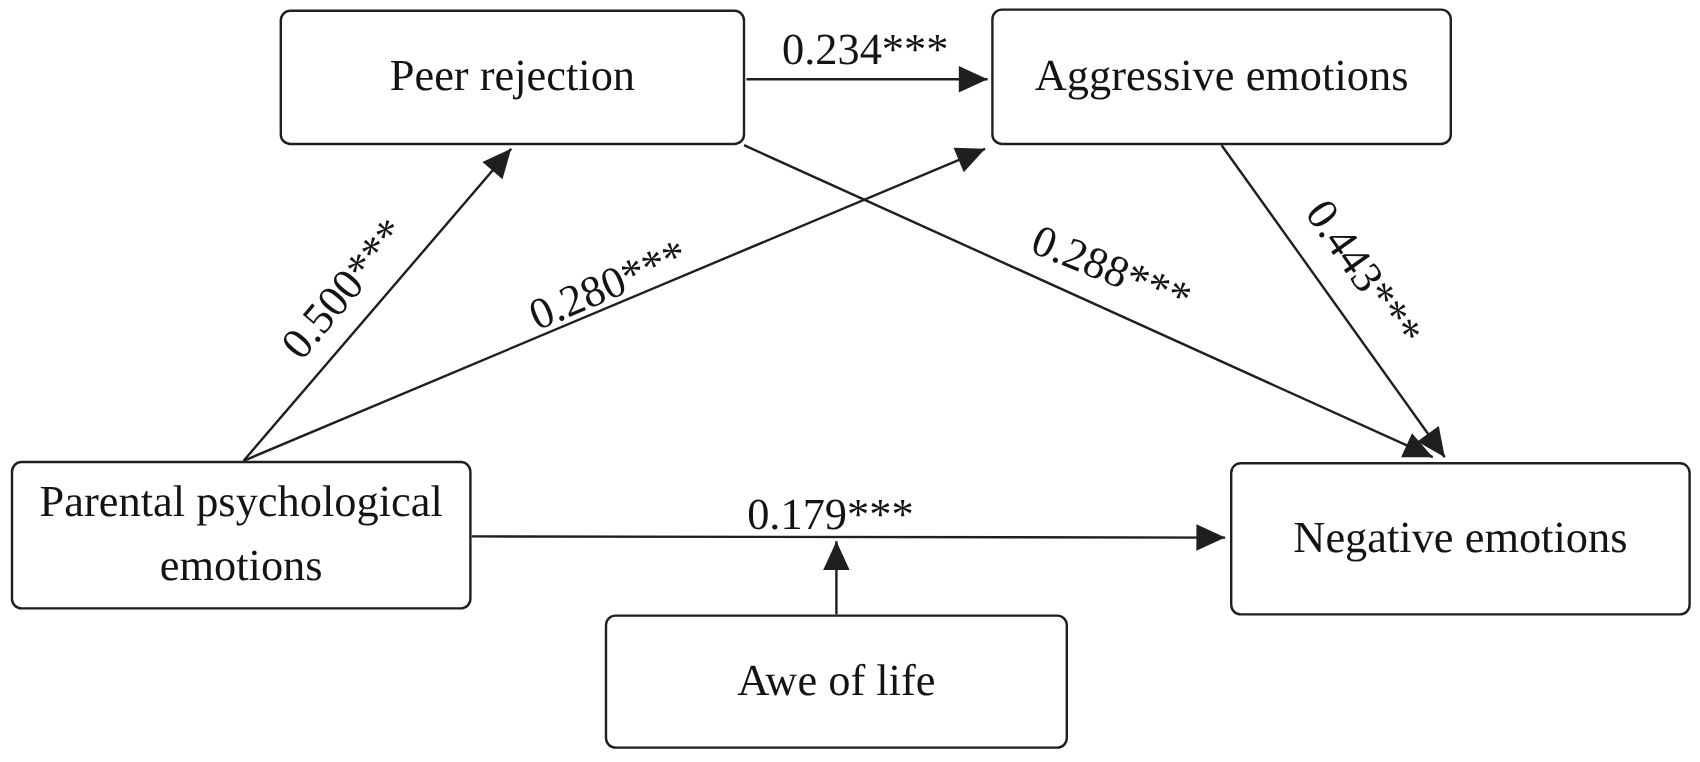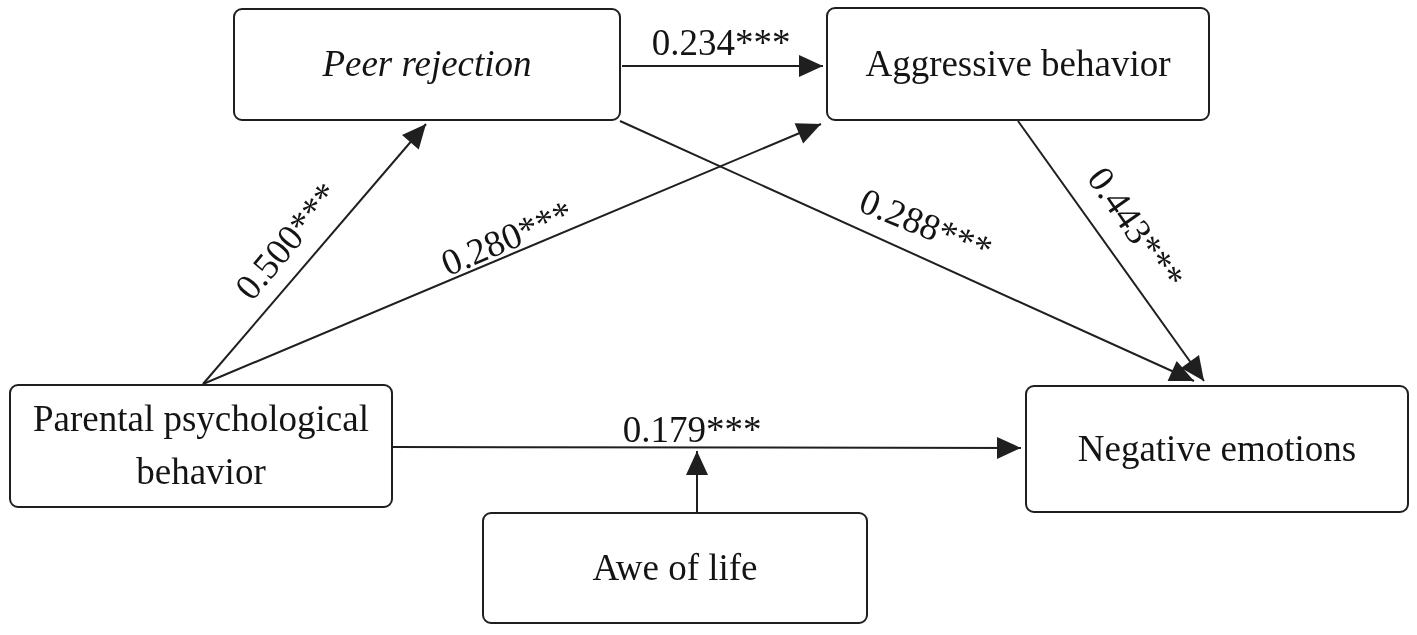--- a/index.html
+++ b/index.html
@@ -34,25 +34,25 @@
     border: 2px solid #1f1f1f;
     border-radius: 9px;
     display: flex;
     align-items: center;
     justify-content: center;
     text-align: center;
     font-size: 37px;
     line-height: 1.42;
     z-index: 2;
   }
-  .node-peer   { left: 233px;  top: 8px;   width: 388px; height: 113px; font-style: italic; }
+  .node-peer   { left: 233px;  top: 8px;   width: 388px; height: 113px; }
   .node-agg    { left: 826px;  top: 7px;   width: 384px; height: 114px; }
   .node-ppc    { left: 9px;    top: 384px; width: 384px; height: 124px; padding: 0 8px; }
   .node-neg    { left: 1025px; top: 385px; width: 384px; height: 128px; }
-  .node-awe    { left: 482px;  top: 512px; width: 386px; height: 112px; }
+  .node-awe    { left: 504px;  top: 512px; width: 386px; height: 112px; }
   .elabel {
     position: absolute;
     font-size: 37px;
     white-space: nowrap;
     transform: translate(-50%, -50%) rotate(var(--r, 0deg));
     z-index: 3;
   }
   .el-a { left: 721px;  top: 42px; }
   .el-b { left: 287px;  top: 241px; --r: -50deg; }
   .el-c { left: 507px;  top: 238px; --r: -23deg; }
@@ -79,25 +79,25 @@
     <line x1="1018" y1="121" x2="1204" y2="381" marker-end="url(#ah)"></line>
     <line x1="393" y1="447" x2="1021" y2="448" marker-end="url(#ah)"></line>
     <line x1="697" y1="512" x2="697" y2="451" marker-end="url(#ah)"></line>
   </svg>
 
   <div class="node node-peer">
     <span>Peer rejection</span>
   </div>
 
   <div class="node node-agg">
-    <span>Aggressive behavior</span>
+    <span>Aggressive emotions</span>
   </div>
 
   <div class="node node-ppc">
-    <span>Parental psychological behavior</span>
+    <span>Parental psychological emotions</span>
   </div>
 
   <div class="node node-neg">
     <span>Negative emotions</span>
   </div>
 
   <div class="node node-awe">
     <span>Awe of life</span>
   </div>
 

